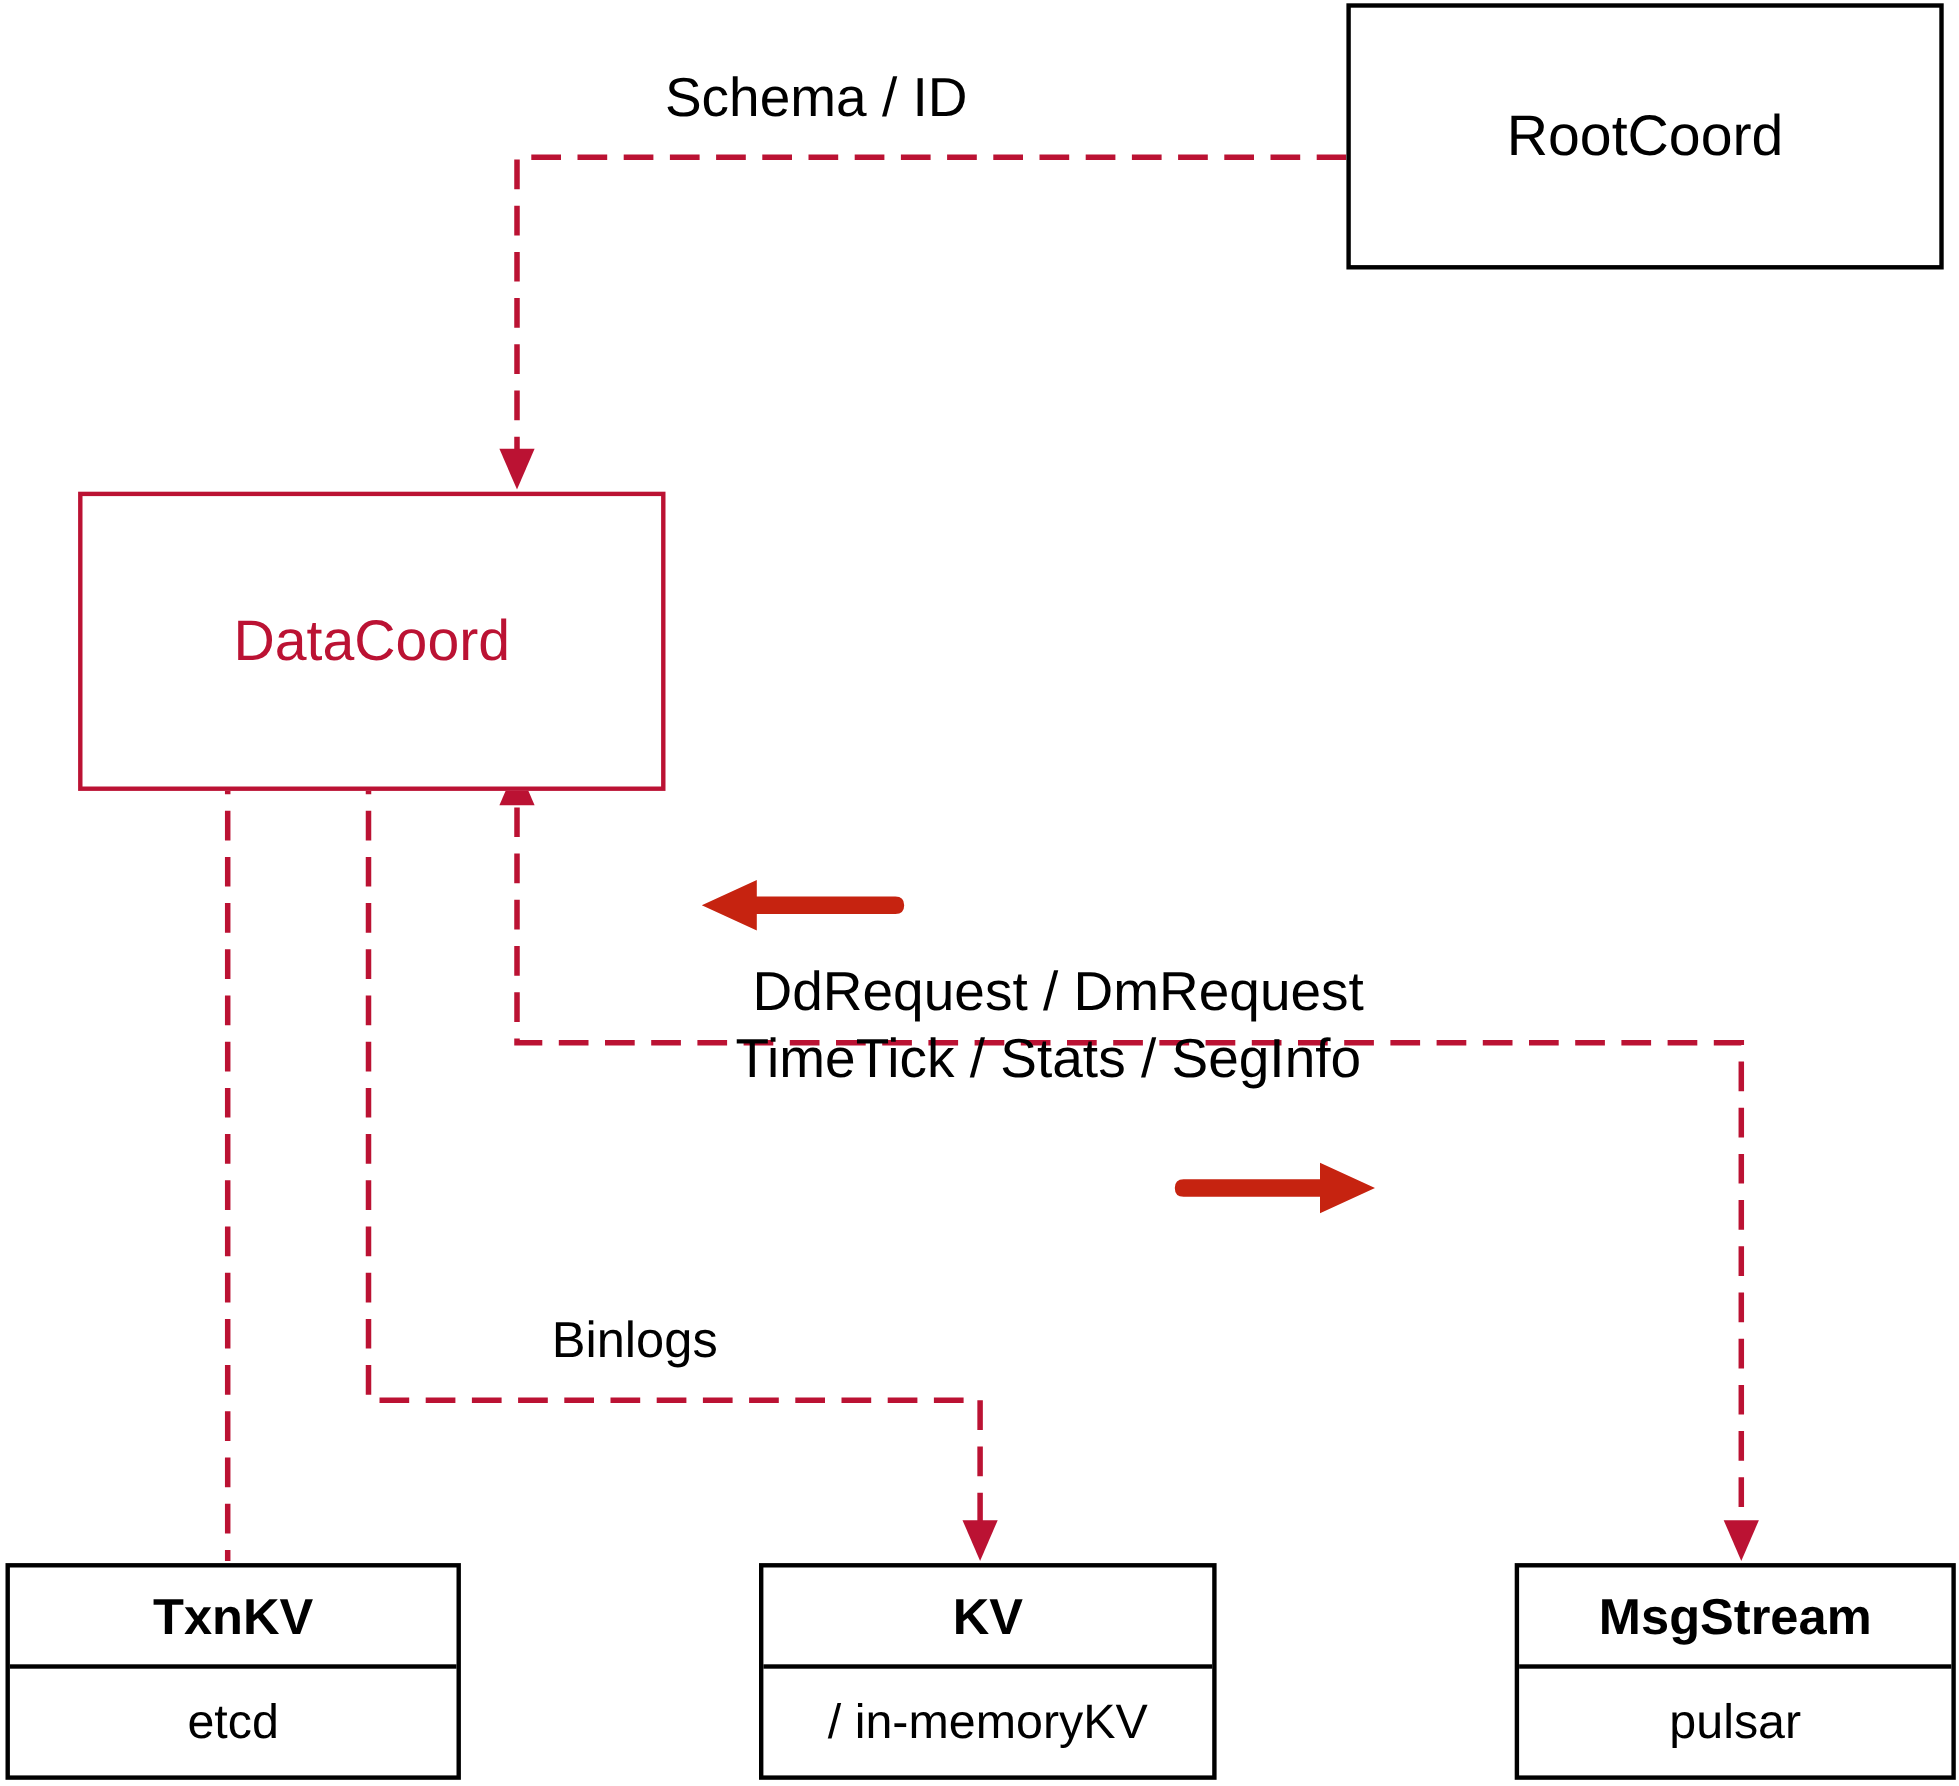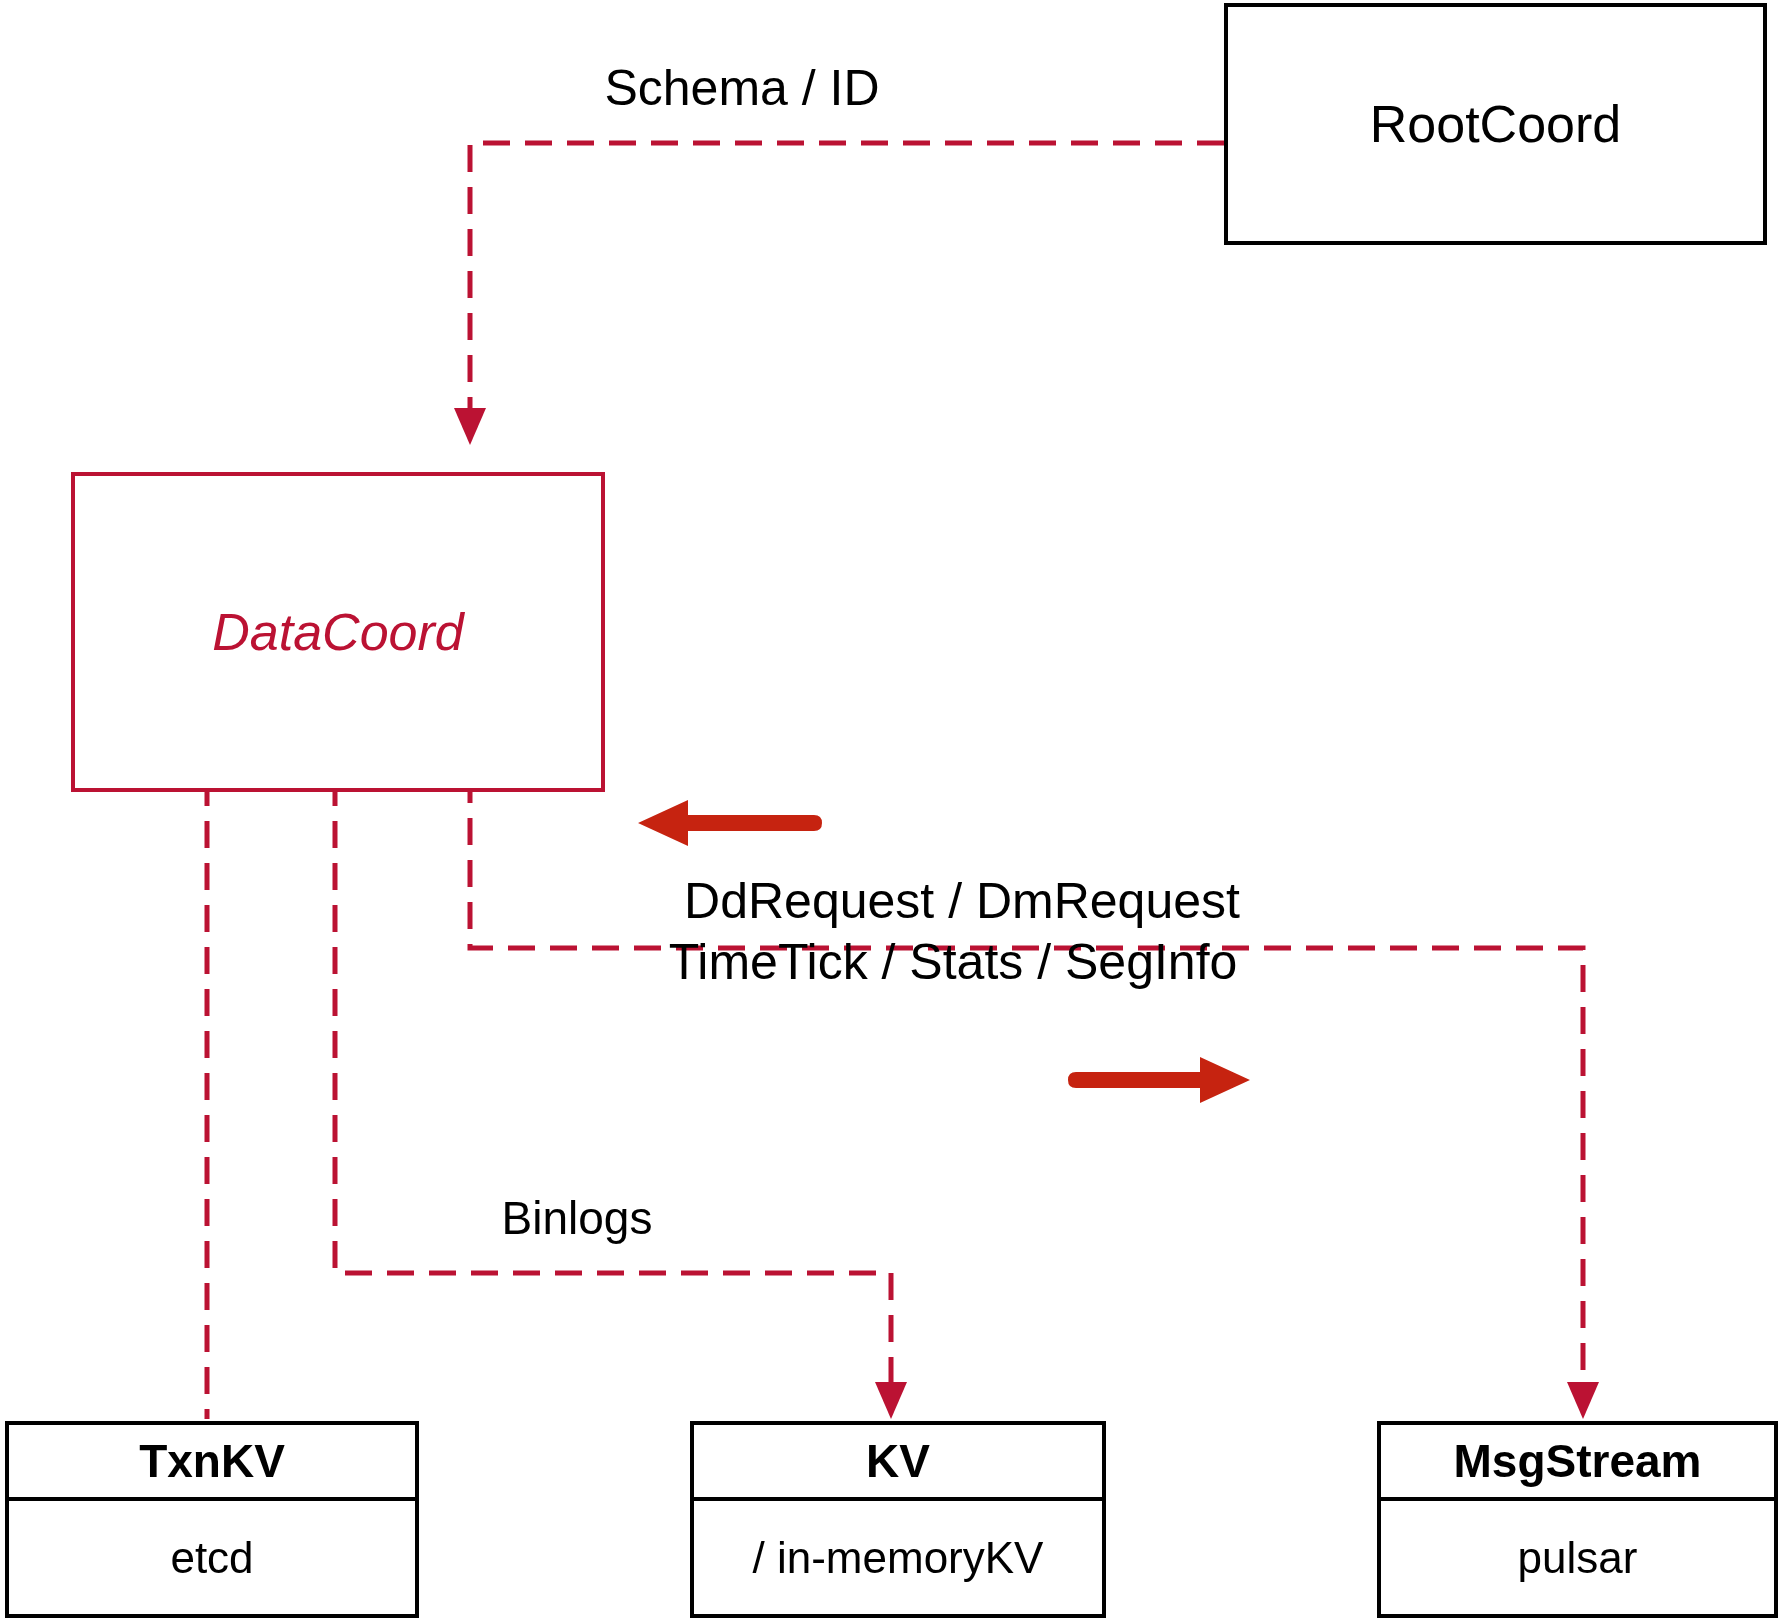--- a/index.html
+++ b/index.html
@@ -38,21 +38,21 @@
 
   .compartment{
     position:absolute;
     box-sizing:border-box;
     border:4px solid var(--black);
     background:var(--background);
     display:flex;flex-direction:column;
   }
   .compartment .hdr{
     box-sizing:border-box;
-    height:76px;
+    height:92px;
     border-bottom:4px solid var(--black);
     display:flex;align-items:center;justify-content:center;
     font-weight:bold;font-size:46px;
   }
   .compartment .bdy{
     flex:1;
     display:flex;flex-direction:column;align-items:center;justify-content:center;
     font-size:44px;line-height:57px;
   }
 
@@ -85,21 +85,21 @@
     <polygon class="head" points="1583,1419 1567,1382 1599,1382"></polygon>
 
     <path class="solid-arrow" d="M 638 823 L 688 800 L 688 815 L 814 815 Q 822 815 822 823 Q 822 831 814 831 L 688 831 L 688 846 Z"></path>
     <path class="solid-arrow" d="M 1250 1080 L 1200 1057 L 1200 1072 L 1076 1072 Q 1068 1072 1068 1080 Q 1068 1088 1076 1088 L 1200 1088 L 1200 1103 Z"></path>
   </svg>
 
   <div class="node simple" style="left:1224px;top:3px;width:543px;height:242px;">
     <span>RootCoord</span>
   </div>
 
-  <div class="node accent" style="left:71px;top:472px;width:534px;height:320px;font-style:italic;">
+  <div class="node accent" style="left:71px;top:447px;width:534px;height:272px;">
     <span>DataCoord</span>
   </div>
 
   <div class="compartment" style="left:5px;top:1421px;width:414px;height:197px;">
     <div class="hdr">TxnKV</div>
     <div class="bdy">etcd</div>
   </div>
 
   <div class="compartment" style="left:690px;top:1421px;width:416px;height:197px;">
     <div class="hdr">KV</div>

